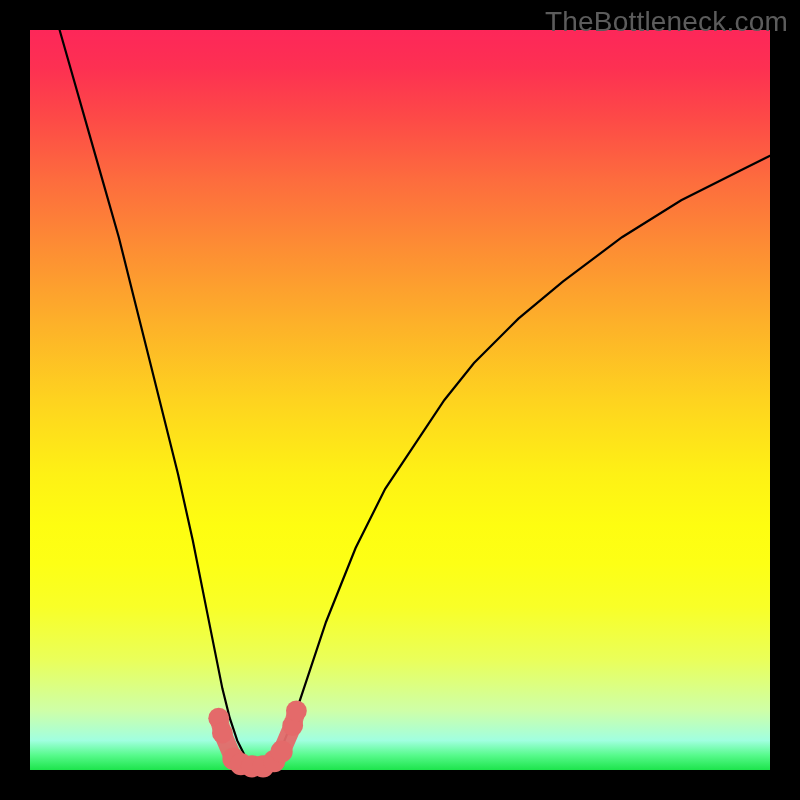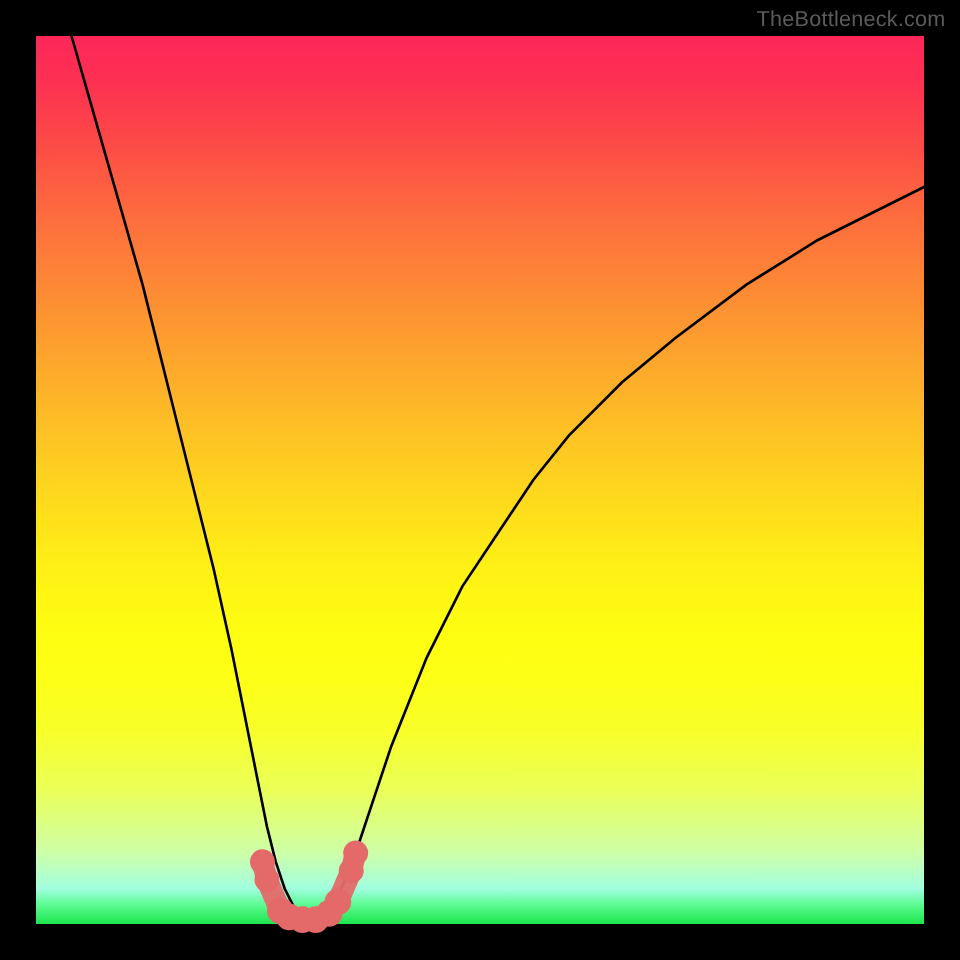--- a/index.html
+++ b/index.html
@@ -43,21 +43,21 @@
       #a1ffe0 96%,
       #57fa8c 98%,
       #1de44c 100%
     );
   }
   .watermark {
     position: absolute;
     top: 6px;
     right: 12px;
     color: #5c5c5c;
-    font-size: 18px;
+    font-size: 28px;
     letter-spacing: 0.2px;
     user-select: none;
     text-align: center;
   }
   svg.curve {
     position: absolute;
     top: 0;
     left: 0;
     width: 740px;
     height: 740px;

